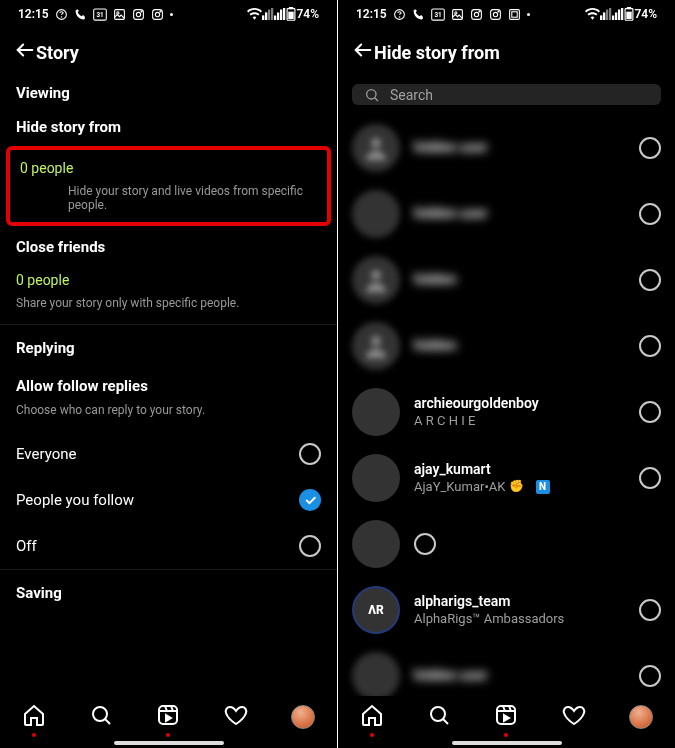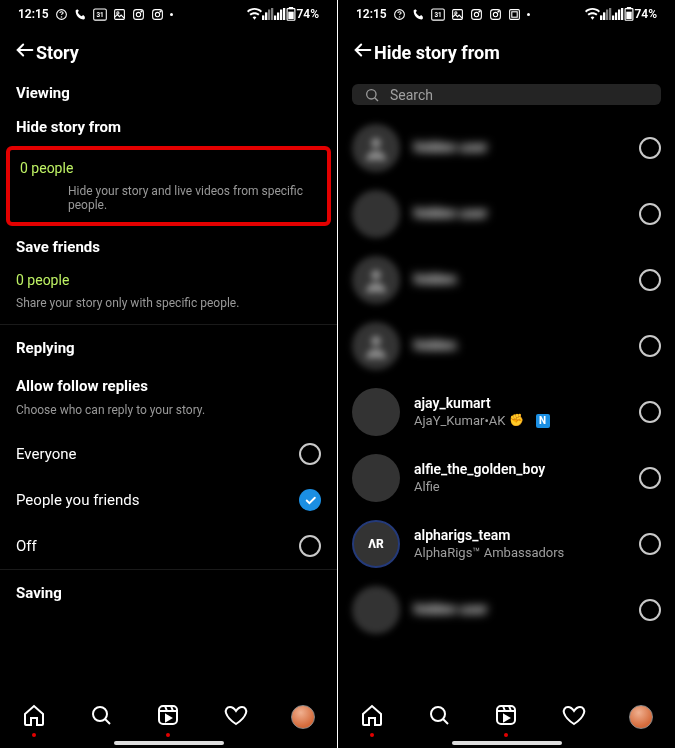--- a/index.html
+++ b/index.html
@@ -153,36 +153,36 @@
 
     <div class="content">
       <div class="secHead first">Viewing</div>
 
       <div class="grpTitle">Hide story from</div>
       <div class="highlight">
         <div class="val">0 people</div>
         <div class="sub">Hide your story and live videos from specific people.</div>
       </div>
 
-      <div class="grpTitle">Save friends</div>
+      <div class="grpTitle">Close friends</div>
       <div>
         <div class="val">0 people</div>
         <div class="sub">Share your story only with specific people.</div>
       </div>
 
       <div class="secHead">Replying</div>
       <div class="grpTitle" style="padding-top:10px">Allow follow replies</div>
       <div class="sub" style="padding-top:2px">Choose who can reply to your story.</div>
 
       <div class="optRow">
         <span>Everyone</span>
         <span class="radio"></span>
       </div>
       <div class="optRow">
-        <span>People you friends</span>
+        <span>People you follow</span>
         <span class="radio sel">
             <svg width="13" height="13" viewBox="0 0 24 24" fill="none" stroke="white" stroke-width="3.5" stroke-linecap="round">
               <path d="M5 12l5 5L20 7"></path>
             </svg>
           </span>
       </div>
       <div class="optRow">
         <span>Off</span>
         <span class="radio"></span>
       </div>
@@ -345,33 +345,37 @@
               <circle cx="12" cy="8" r="4"></circle>
               <path d="M4 22c0-5 4-8 8-8s8 3 8 8"></path>
             </svg>
           </div>
         <div class="txt">
             <div class="nm">hidden</div>
           </div>
         <div class="circ"></div>
       </div>
       <div class="row">
+        <div class="av ava-dog1"></div>
+        <div class="txt">
+          <div class="nm">archieourgoldenboy</div>
+          <div class="sn">A R C H I E</div>
+        </div>
+        <div class="circ"></div>
+      </div>
+      <div class="row">
         <div class="av ava-aj"></div>
         <div class="txt">
           <div class="nm">ajay_kumart</div>
           <div class="sn"><span>AjaY_Kumar•AK</span><span class="emoji">✊</span>&nbsp;<span class="Nbox">N</span></div>
         </div>
         <div class="circ"></div>
       </div>
       <div class="row">
         <div class="av ava-dog2"></div>
-        <div class="txt">
-          <div class="nm">alfie_the_golden_boy</div>
-          <div class="sn">Alfie</div>
-        </div>
         <div class="circ"></div>
       </div>
       <div class="row">
         <div class="av ava-ar">ΛR</div>
         <div class="txt">
           <div class="nm">alpharigs_team</div>
           <div class="sn">AlphaRigs™ Ambassadors</div>
         </div>
         <div class="circ"></div>
       </div>

